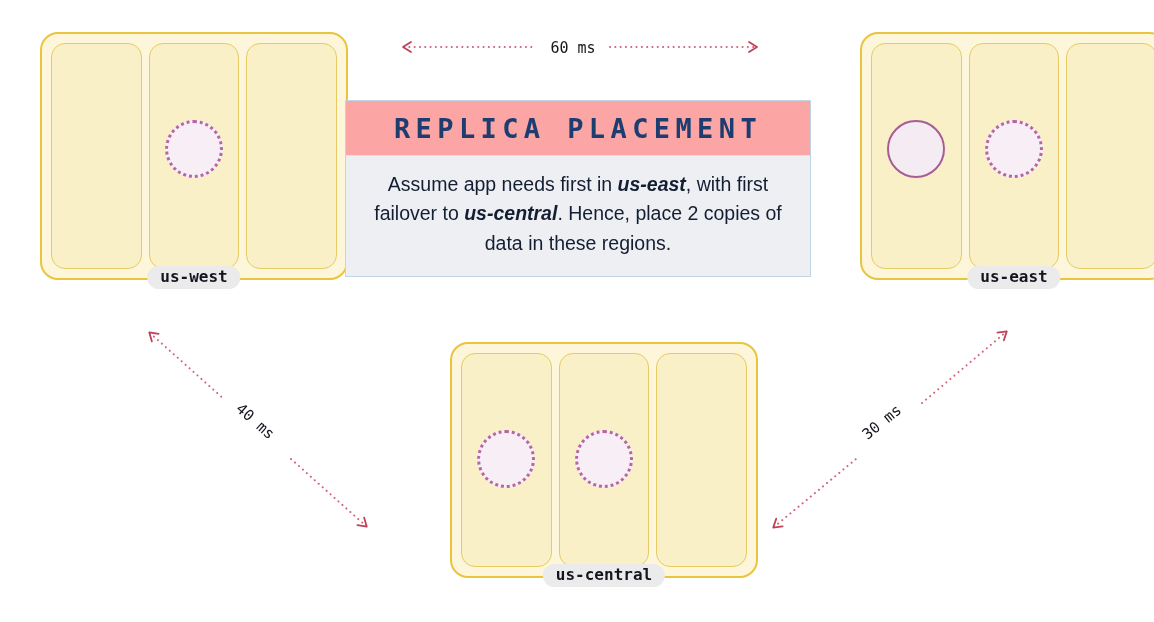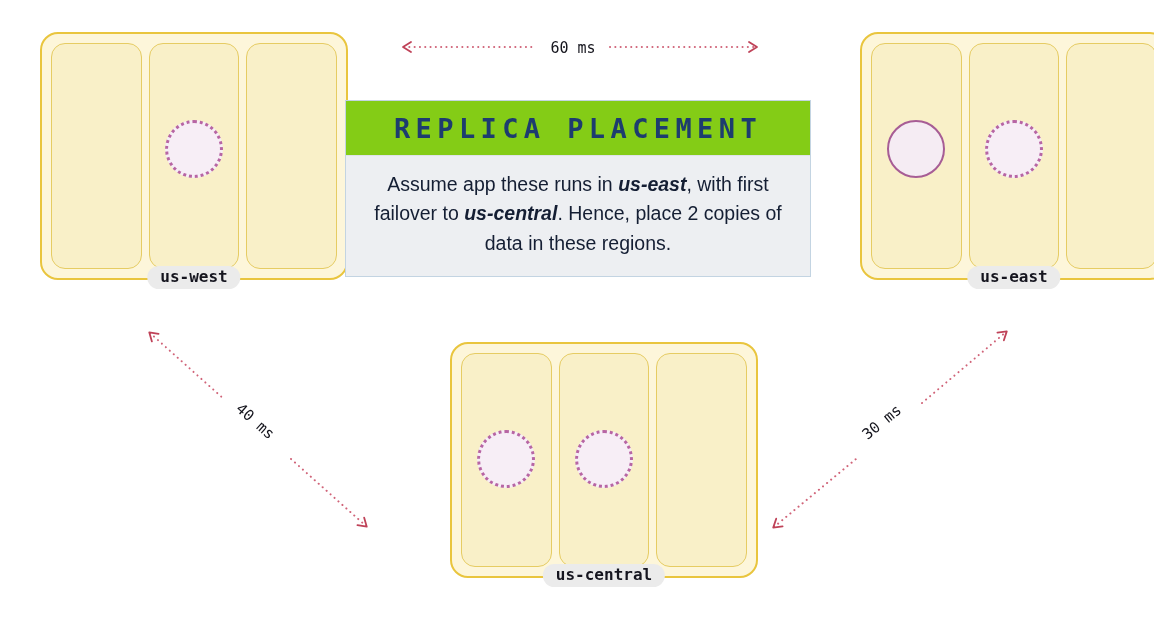--- a/index.html
+++ b/index.html
@@ -31,21 +31,21 @@
   }
 
   
   .card {
     position:absolute; left:345px; top:100px; width:466px;
     border:1px solid #c3d4e2; background:#ffffff;
   }
   .card-title {
     padding:12px 10px 11px; text-align:center;
     font-family:"DejaVu Sans Mono", monospace; font-weight:700; font-size:27px;
-    letter-spacing:0.2em; color:#1d3c6f; background:#84cc16;
+    letter-spacing:0.2em; color:#1d3c6f; background:#fca5a5;
   }
   .card-desc {
     background:#edeff2; border-top:1px solid #dfe3e8;
     padding:14px 28px 18px; text-align:center;
     font-size:19.5px; line-height:1.5; color:#141e33;
   }
   .card-desc .em { font-weight:700; font-style:italic; }
 
   
   .overlay { position:absolute; left:0; top:0; pointer-events:none; }
@@ -92,21 +92,21 @@
         <div class="zone">
           <div class="replica dotted"></div>
         </div>
         <div class="zone"></div>
       </div>
     <div class="region-label">us-central</div>
   </div>
 
   <div class="card">
     <div class="card-title">REPLICA PLACEMENT</div>
-    <div class="card-desc"><span>Assume app these runs in </span><span class="em">us-east</span><span>, with first failover to </span><span class="em">us-central</span><span>. Hence, place 2 copies of data in these regions.</span></div>
+    <div class="card-desc"><span>Assume app needs first in </span><span class="em">us-east</span><span>, with first failover to </span><span class="em">us-central</span><span>. Hence, place 2 copies of data in these regions.</span></div>
   </div>
 
   <svg class="overlay" width="1154" height="622" viewBox="0 0 1154 622">
     <defs>
       <marker id="ah" viewBox="0 0 14 14" markerUnits="userSpaceOnUse" markerWidth="14" markerHeight="14" refX="10" refY="7" orient="auto-start-reverse">
         <path d="M3 2 L11 7 L3 12" fill="none" stroke="#bf4258" stroke-width="1.8" stroke-linecap="round" stroke-linejoin="round"></path>
       </marker>
     </defs>
 
     <g>

